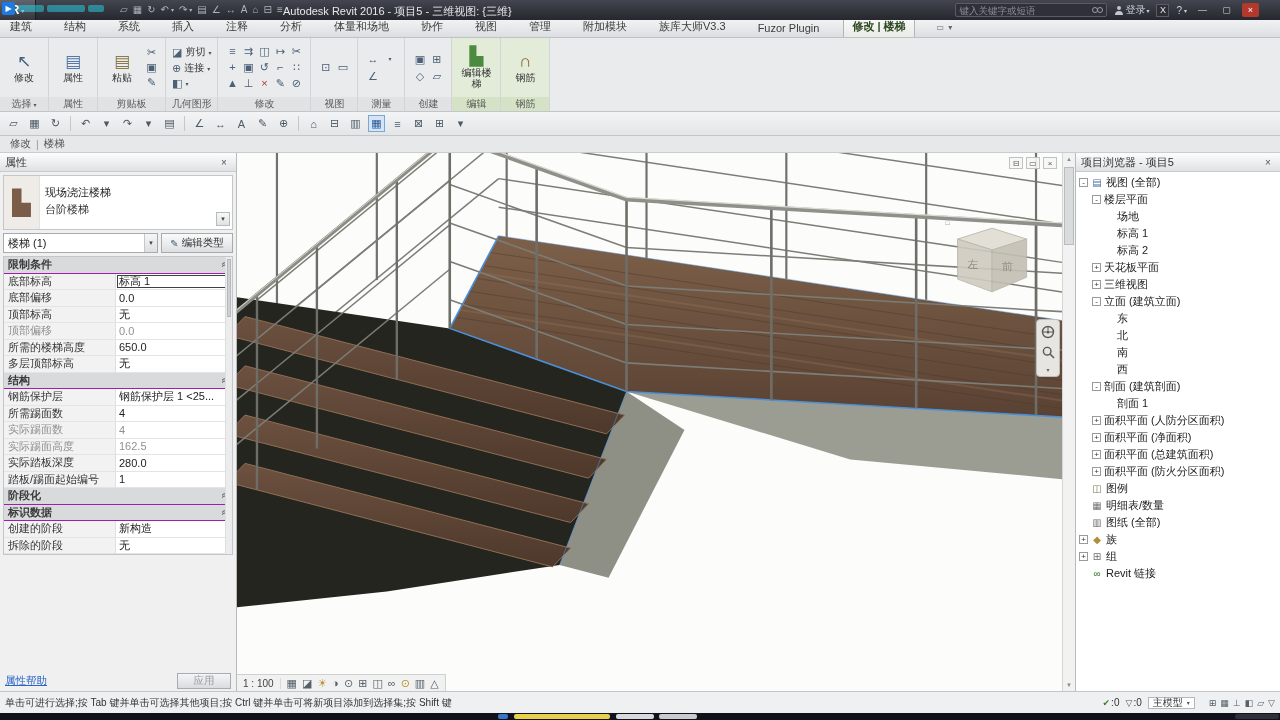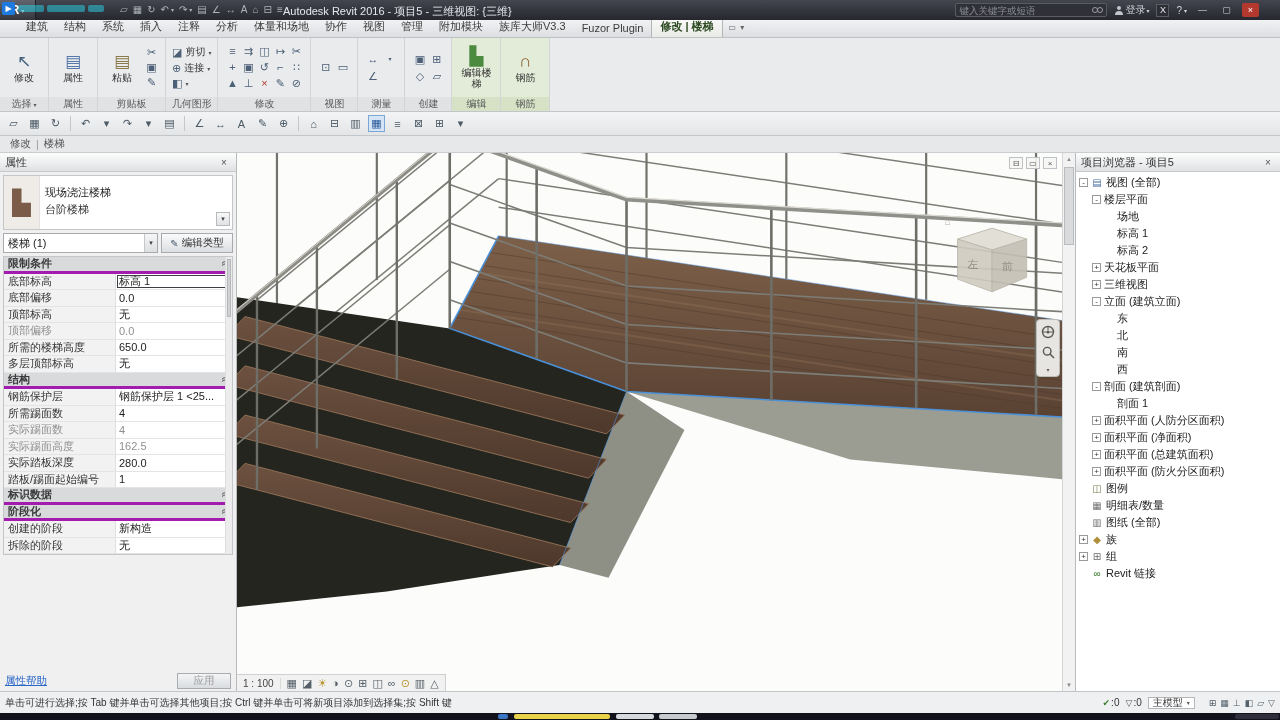--- a/index.html
+++ b/index.html
@@ -30,21 +30,21 @@
 .xlogo{width:13px;height:13px;background:#2e2f36;border:1px solid #5a5c64;color:#e8e8e8;font-size:9px;display:flex;align-items:center;justify-content:center;}
 .helpq{display:flex;align-items:center;gap:2px;font-size:10px;color:#cfd2d8;}
 .helpq .caret{font-size:6px;}
 .winbtn{width:17px;height:14px;display:flex;align-items:center;justify-content:center;font-size:9px;color:#cfd2d8;}
 .winbtn.close{background:#b3392e;border-radius:2px;color:#fff;}
 .watermark{position:absolute;left:2px;top:2px;display:flex;align-items:center;gap:3px;z-index:5;}
 .wm-badge{width:13px;height:13px;background:#1f7ae0;border-radius:2px;display:flex;align-items:center;justify-content:center;color:#fff;font-size:8px;}
 .wm-blob{height:7px;border-radius:2px;background:rgba(40,230,255,0.45);filter:blur(0.5px);}
 
 
-.tabbar{height:18px;background:linear-gradient(#f1f2f4,#dcdee1);border-bottom:1px solid #bfc2c5;display:flex;align-items:flex-end;padding-left:18px;flex:0 0 auto;}
+.tabbar{height:18px;background:linear-gradient(#f1f2f4,#dcdee1);border-bottom:1px solid #bfc2c5;display:flex;align-items:flex-end;padding-left:2px;flex:0 0 auto;gap:16px;}
 .tab{padding:2px 8px 3px;font-size:11px;color:#3c3c3c;white-space:nowrap;}
 .tab.active{background:linear-gradient(#fbfbfa,#e9ebe7);border:1px solid #b2b5b8;border-bottom:none;border-radius:2px 2px 0 0;font-weight:bold;color:#2e4a22;}
 .tab-extra{margin-left:6px;display:flex;align-items:center;gap:4px;color:#666;font-size:8px;padding-bottom:5px;}
 
 
 .ribbon{height:74px;background:#e9ebed;border-bottom:1px solid #c3c6c9;display:flex;flex:0 0 auto;}
 .rpanel{display:flex;flex-direction:column;border-right:1px solid #d2d5d8;}
 .rpanel.ctx{background:#e3ecd8;}
 .p-body{flex:1;display:flex;align-items:center;padding:3px 6px;gap:5px;}
 .p-label{height:14px;font-size:10px;color:#5a5a5a;display:flex;align-items:center;justify-content:center;gap:2px;background:rgba(0,0,0,0.035);white-space:nowrap;padding:0 4px;}
@@ -89,21 +89,21 @@
 .typetext{padding:8px 5px 0;line-height:1.5;color:#222;}
 .typetext .tn{color:#333;}
 .typecaret{position:absolute;right:2px;bottom:3px;width:14px;height:14px;border:1px solid #b8bbbe;background:linear-gradient(#f8f8f8,#dfe2e4);font-size:7px;display:flex;align-items:center;justify-content:center;color:#444;}
 .selrow{display:flex;margin:0 3px 3px;gap:3px;height:20px;}
 .combo{flex:1;background:#fff;border:1px solid #a7abaf;display:flex;align-items:center;padding-left:4px;color:#222;position:relative;}
 .combo .ccaret{margin-left:auto;width:13px;align-self:stretch;border-left:1px solid #c5c8cb;background:linear-gradient(#f6f6f6,#dcdfe1);display:flex;align-items:center;justify-content:center;font-size:7px;color:#444;}
 .etbtn{width:72px;background:linear-gradient(#fafafa,#dcdfe2);border:1px solid #a7abaf;display:flex;align-items:center;justify-content:center;gap:3px;font-size:10.5px;color:#333;}
 .etbtn .ei{color:#4c6077;font-size:10px;}
 .gridwrap{margin:0 3px;border:1px solid #c4c7ca;background:#fff;position:relative;}
 .prow{display:flex;height:16.5px;border-bottom:1px solid #e2e4e6;align-items:stretch;}
-.prow.sec{background:#d8dadc;border-bottom:3px solid #a21caf;align-items:center;padding:0 4px;font-weight:bold;color:#3a3a3a;}
+.prow.sec{background:#d8dadc;border-bottom:1px solid #a21caf;align-items:center;padding:0 4px;font-weight:bold;color:#3a3a3a;}
 .sec-label{flex:1;}
 .sec-arrows{display:inline-block;transform:rotate(90deg);font-size:10px;color:#555;font-weight:normal;}
 .pcell{display:flex;align-items:center;overflow:hidden;white-space:nowrap;}
 .plabel{width:112px;background:#f2f2f2;border-right:1px solid #dddfe1;padding-left:4px;color:#333;flex:0 0 auto;}
 .pvalue{flex:1;background:#fff;padding:0 3px;color:#222;}
 .pvalue.sel{outline:1.5px solid #3c3f44;outline-offset:-2px;}
 .pvalue.dim{color:#909090;}
 .prow .plabel.dim{color:#909090;}
 .gridscroll{position:absolute;right:0;top:0;bottom:0;width:7px;background:#ececed;border-left:1px solid #dcdee0;}
 .gridscroll .gthumb{position:absolute;left:1px;right:1px;top:2px;height:58px;background:#cfd2d4;border:1px solid #b5b8bb;}
@@ -498,25 +498,25 @@
             </div>
             <div class="prow">
               <div class="pcell plabel">实际踏板深度</div>
               <div class="pcell pvalue">280.0</div>
             </div>
             <div class="prow">
               <div class="pcell plabel">踏板/踢面起始编号</div>
               <div class="pcell pvalue">1</div>
             </div>
             <div class="prow sec">
+              <span class="sec-label">阶段化</span>
+              <span class="sec-arrows">«</span>
+            </div>
+            <div class="prow sec">
               <span class="sec-label">标识数据</span>
-              <span class="sec-arrows">«</span>
-            </div>
-            <div class="prow sec">
-              <span class="sec-label">阶段化</span>
               <span class="sec-arrows">«</span>
             </div>
             <div class="prow">
               <div class="pcell plabel">创建的阶段</div>
               <div class="pcell pvalue">新构造</div>
             </div>
             <div class="prow">
               <div class="pcell plabel">拆除的阶段</div>
               <div class="pcell pvalue">无</div>
             </div>

